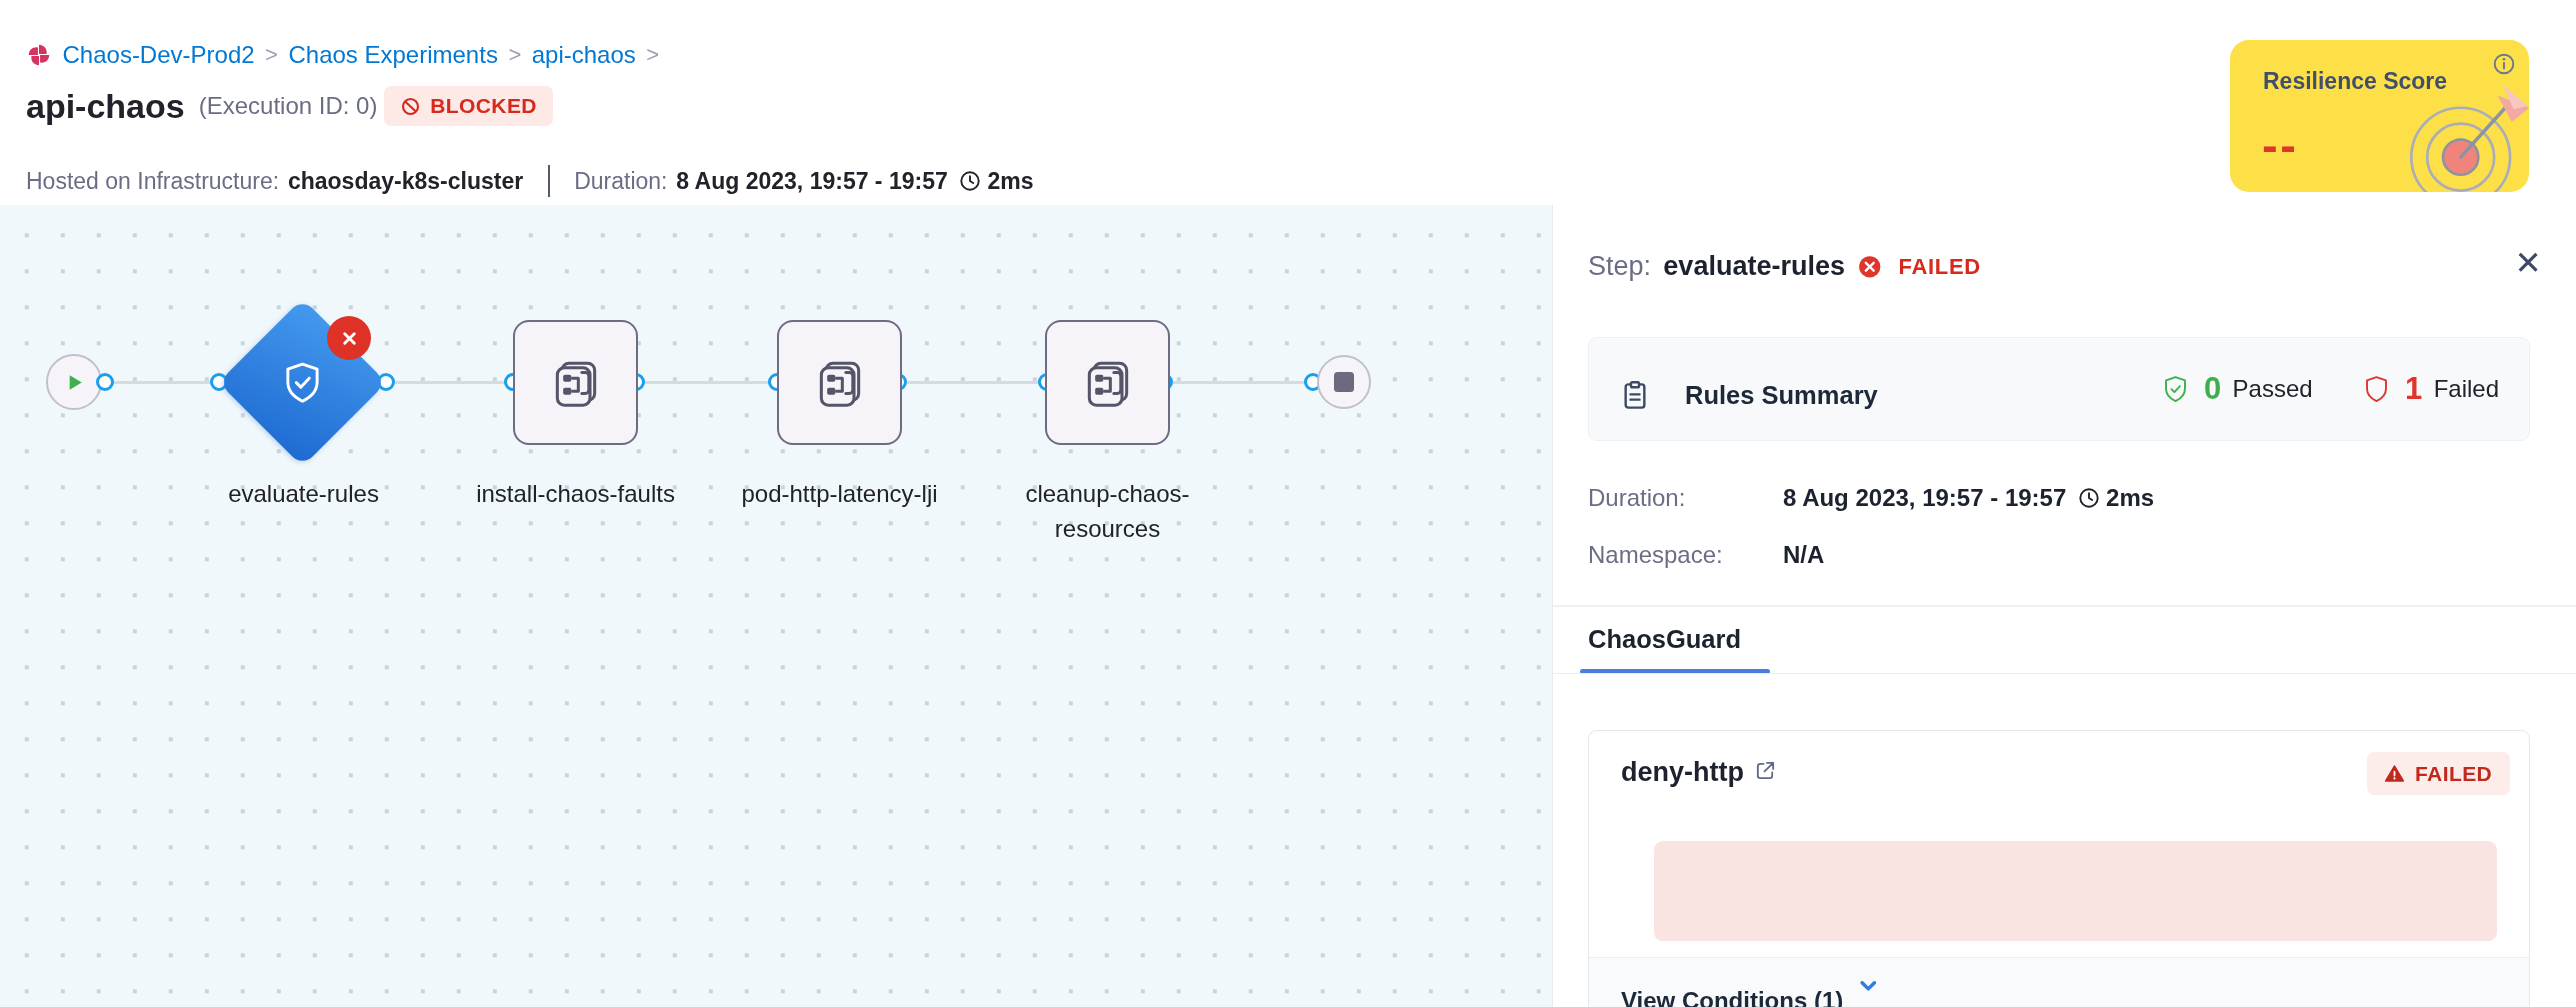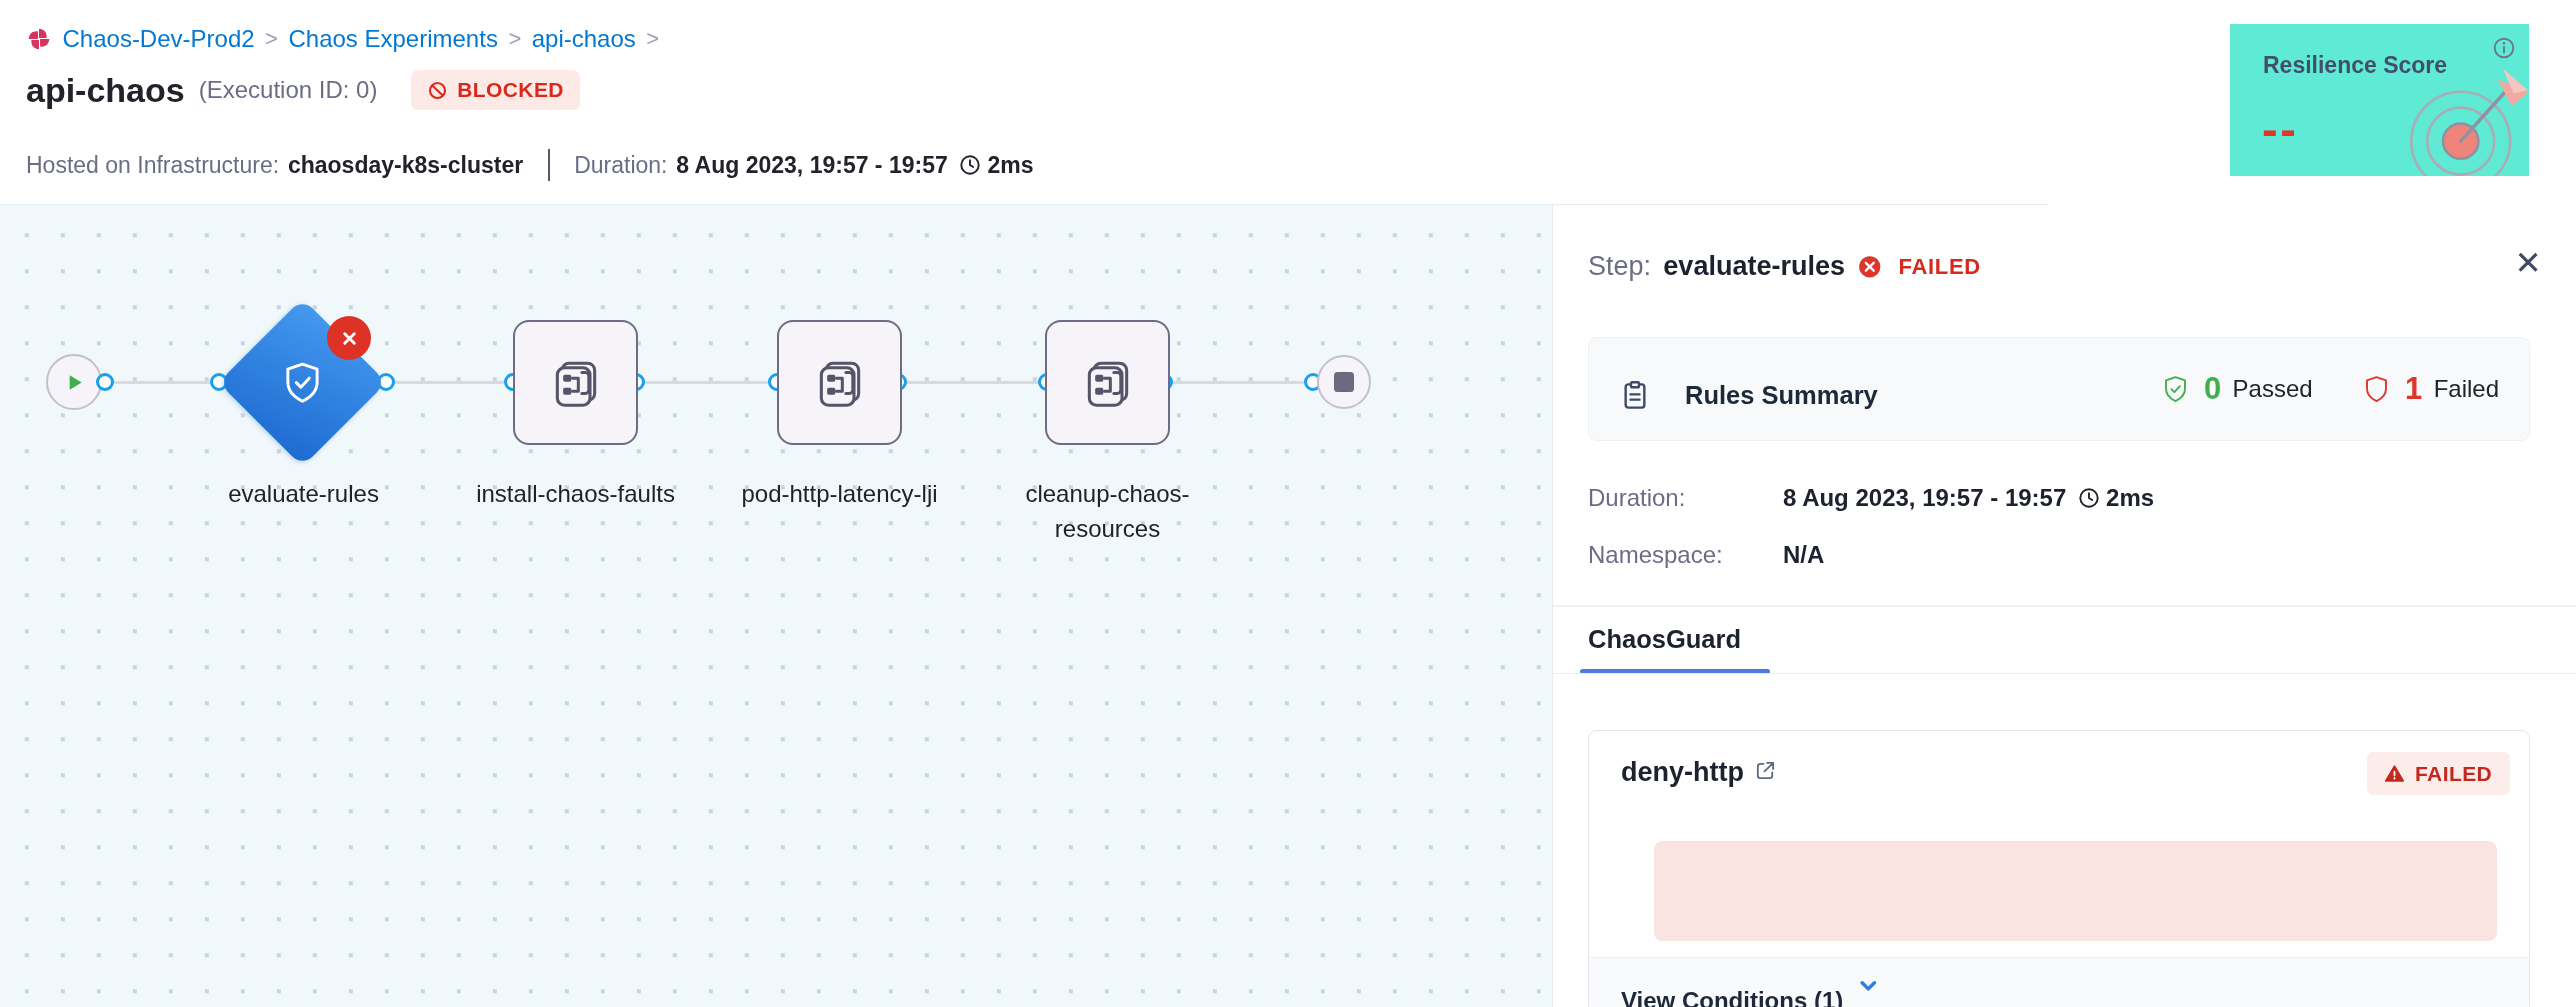--- a/index.html
+++ b/index.html
@@ -1,33 +1,33 @@
 <!DOCTYPE html>
 <html style="font-size:14px"><head>
 <meta charset="utf-8">
 <style>
   html,body{margin:0;padding:0;}
   #app{position:relative;width:2576px;height:1008px;overflow:hidden;background:#ffffff;
        font-family:"Liberation Sans","DejaVu Sans",sans-serif;color:#1d2330;}
   
-  .header{position:absolute;left:0;top:0;width:2048px;height:205px;background:#fff;border-bottom:1.8px solid #e6ebf0;box-sizing:border-box;}
+  .header{position:absolute;left:0;top:16px;width:2048px;height:205px;background:#fff;border-bottom:1.8px solid #e6ebf0;box-sizing:border-box;}
   .breadcrumb{position:absolute;left:26px;top:24.6px;display:flex;align-items:center;gap:10.5px;font-size:24px;}
   .breadcrumb a{color:#0278d5;text-decoration:none;cursor:pointer;}
   .crumb-sep{color:#9aa0b4;font-size:22px;}
   .title-row{position:absolute;left:26px;top:70px;display:flex;align-items:center;}
   .page-title{font-size:34px;font-weight:bold;color:#22222a;}
   .exec-id{font-size:24px;color:#6b6d85;margin-left:14px;}
-  .status-badge{margin-left:34px;display:flex;align-items:center;gap:8.8px;background:#fdeae7;color:#d7291d;
+  .status-badge{margin-left:7px;display:flex;align-items:center;gap:8.8px;background:#fdeae7;color:#d7291d;
        font-size:21px;font-weight:bold;letter-spacing:0.4px;padding:8px 16px;border-radius:7px;}
   .meta-row{position:absolute;left:26px;top:149px;display:flex;align-items:center;font-size:23px;color:#6b6d85;}
   .meta-row .val{color:#22222a;font-weight:bold;margin-left:8.8px;}
   .meta-div{width:1.8px;height:32px;background:#555a6b;margin:0 24.6px;}
   .clock{margin:0 5.3px 0 10.5px;}
   
-  .res-card{position:absolute;left:2230px;top:24px;width:299px;height:152px;background:#5eead4;border-radius:1px;overflow:hidden;}
+  .res-card{position:absolute;left:2230px;top:24px;width:299px;height:152px;background:#fde047;border-radius:19px;overflow:hidden;}
   .res-title{position:absolute;left:33px;top:28px;font-size:23px;font-weight:bold;color:#424f6b;}
   .res-score{position:absolute;left:32px;top:77px;font-size:47px;font-weight:900;color:#e0352b;letter-spacing:2.6px;}
   .res-info{position:absolute;right:12.3px;top:10.5px;}
   .res-target{position:absolute;right:-10.5px;bottom:-17.6px;}
   
   .canvas{position:absolute;left:0;top:205px;width:1552px;height:803px;background-color:#f1f8fb;
           background-image:radial-gradient(circle,#c9d4df 2.3px,rgba(0,0,0,0) 2.4px);background-size:36px 36px;background-position:8.8px 12.3px;cursor:grab;}
   .flow-line{position:absolute;left:74px;top:176px;width:1270px;height:2.6px;background:#d9dade;}
   .port{position:absolute;top:168px;width:12.3px;height:12.3px;border:3.5px solid #18a0ee;background:#fff;border-radius:50%;}
   .start-node{position:absolute;left:46px;top:149px;width:56px;height:56px;border-radius:50%;background:#f6f4f8;border:2.6px solid #c2c0cd;box-sizing:border-box;display:flex;align-items:center;justify-content:center;}

